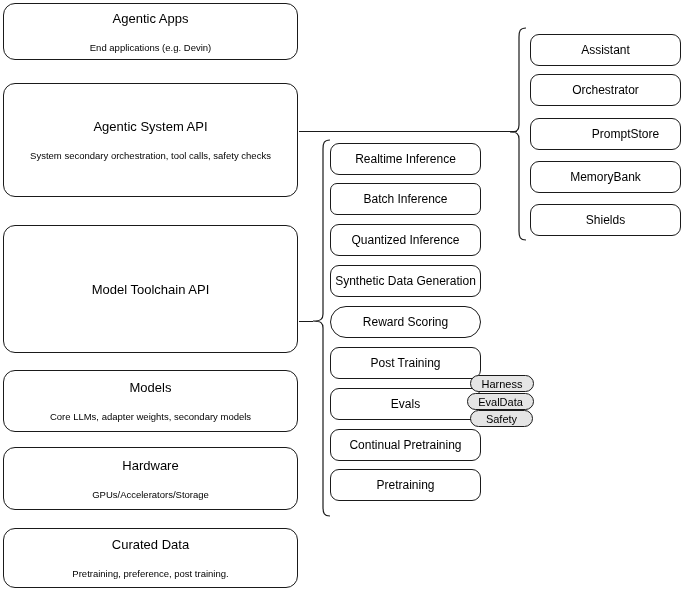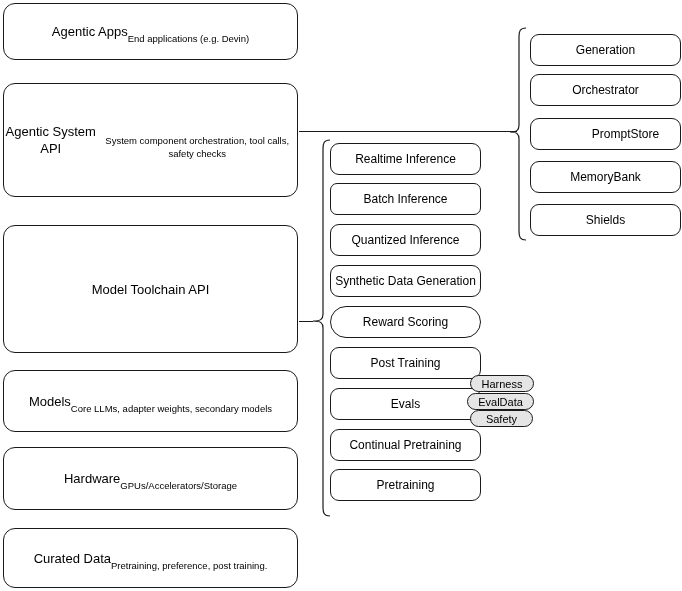--- a/index.html
+++ b/index.html
@@ -18,21 +18,21 @@
     background: #ffffff;
     overflow: hidden;
   }
   .node {
     position: absolute;
     box-sizing: border-box;
     background: #ffffff;
     border: 1px solid #1a1a1a;
     border-radius: 12px;
     display: flex;
-    flex-direction: row;
+    flex-direction: column;
     align-items: center;
     justify-content: center;
     text-align: center;
   }
   .node .title {
     font-size: 13px;
     line-height: 17px;
     color: #000000;
   }
   .node .subtitle {
@@ -85,23 +85,23 @@
 </head>
 <body>
 
 <div id="canvas">
 
   <div class="node" style="left:3px; top:3px; width:295px; height:57px;">
     <div class="title">Agentic Apps</div>
     <div class="subtitle">End applications (e.g. Devin)</div>
   </div>
 
-  <div class="node" style="left:3px; top:83px; width:295px; height:114px;justify-content:space-between;">
+  <div class="node" style="left:3px; top:83px; width:295px; height:114px;">
     <div class="title">Agentic System API</div>
-    <div class="subtitle">System component orchestration, tool calls, safety checks</div>
+    <div class="subtitle">System secondary orchestration, tool calls, safety checks</div>
   </div>
 
   <div class="node" style="left:3px; top:225px; width:295px; height:128px;">
     <div class="title">Model Toolchain API</div>
   </div>
 
   <div class="node" style="left:3px; top:370px; width:295px; height:62px;">
     <div class="title">Models</div>
     <div class="subtitle">Core LLMs, adapter weights, secondary models</div>
   </div>
@@ -170,21 +170,21 @@
 
   <div class="pill" style="left:467px; top:393px; width:67px; height:17px;">
     <span>EvalData</span>
   </div>
 
   <div class="pill" style="left:470px; top:410px; width:63px; height:17px;">
     <span>Safety</span>
   </div>
 
   <div class="stack-node" style="left:530px; top:34px; width:151px; height:32px;">
-    <span>Generation</span>
+    <span>Assistant</span>
   </div>
 
   <div class="stack-node" style="left:530px; top:74px; width:151px; height:32px;">
     <span>Orchestrator</span>
   </div>
 
   <div class="stack-node" style="left:530px; top:118px; width:151px; height:32px;padding-left:40px;">
     <span>PromptStore</span>
   </div>
 

